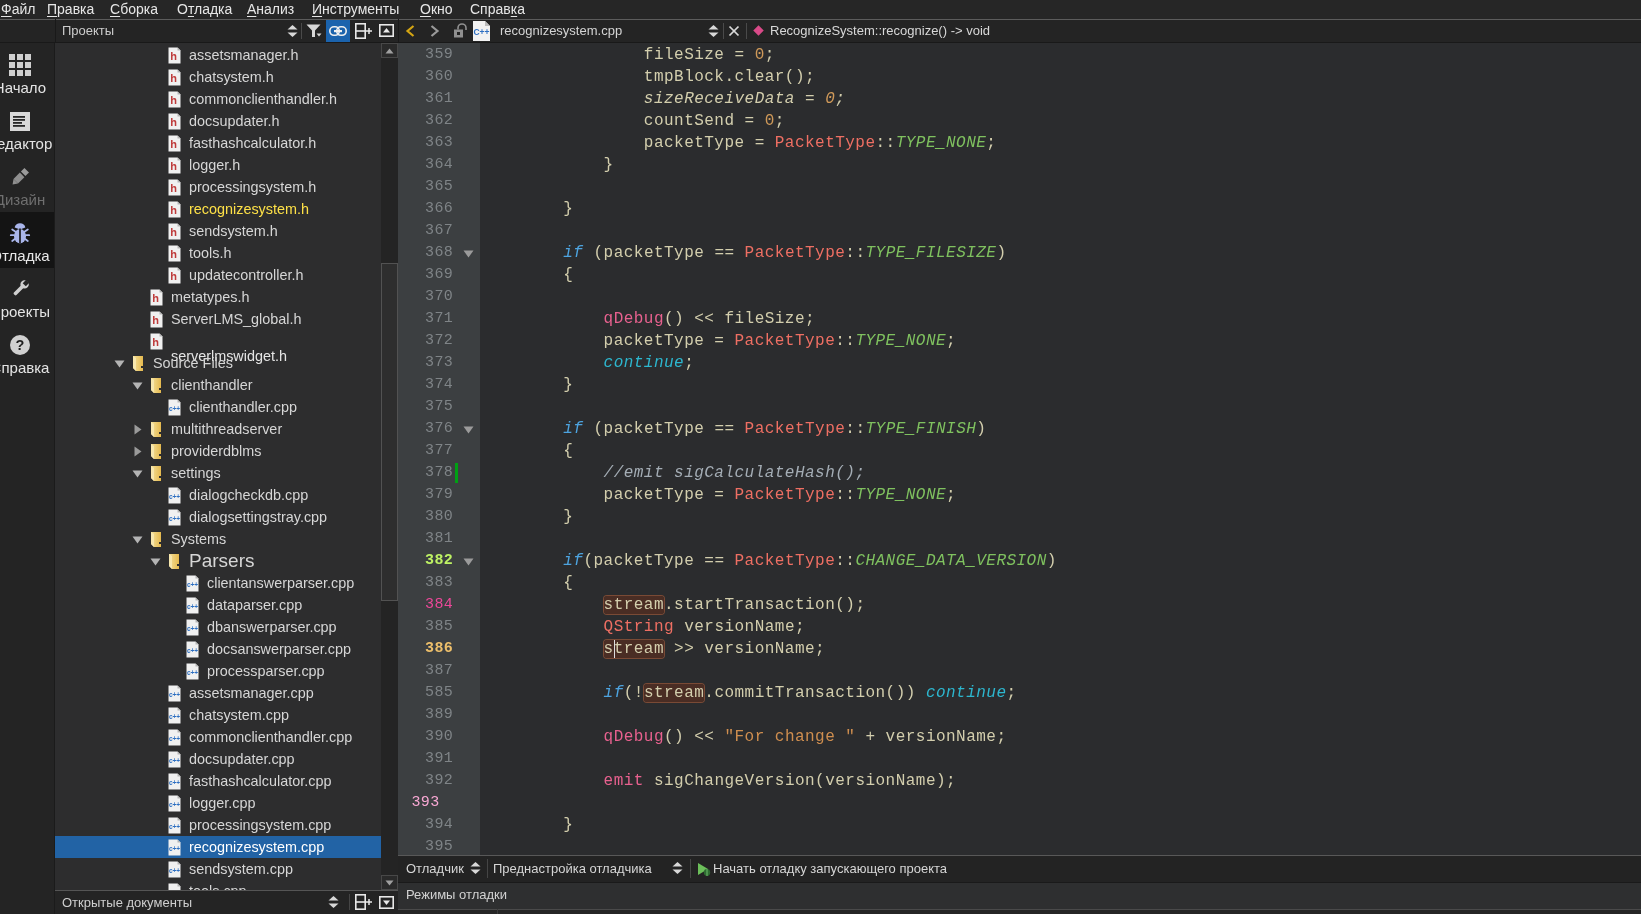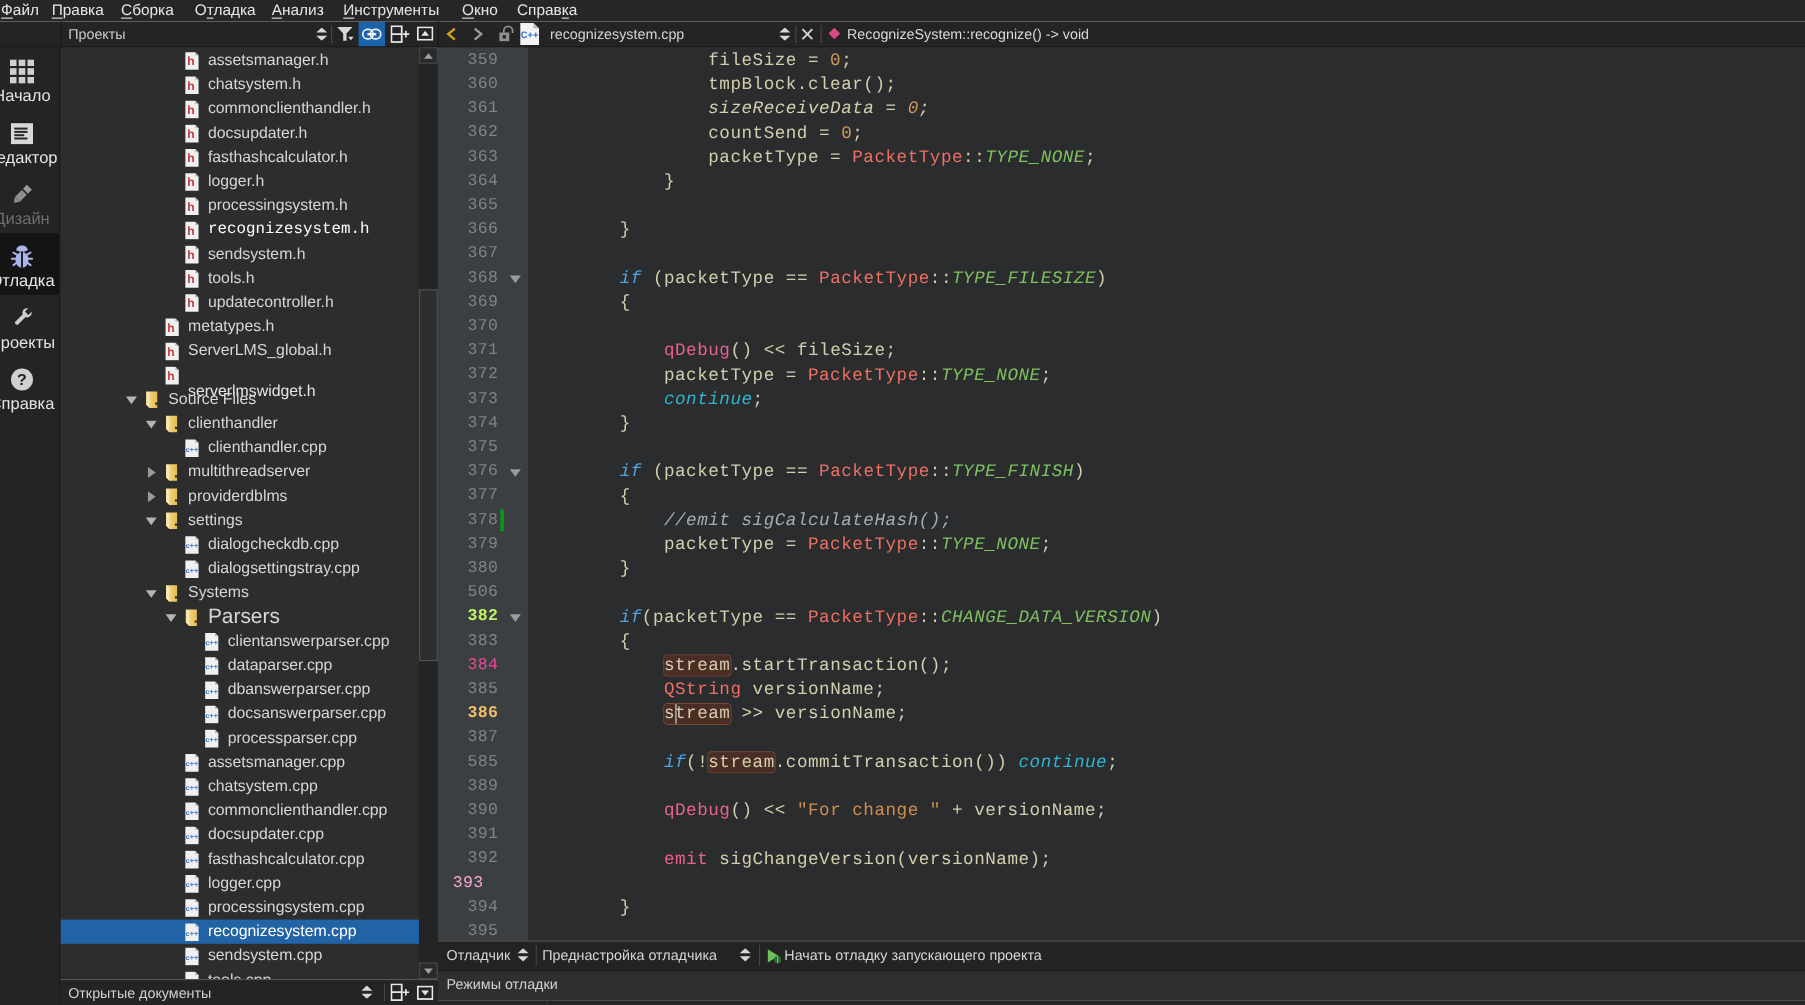--- a/index.html
+++ b/index.html
@@ -198,21 +198,21 @@
         <path d="M0.5 0.5 L9.5 0.5 L12.5 3.5 L12.5 16.5 L0.5 16.5 Z" fill="#f0f0f0"></path>
         <path d="M9.5 0.5 L9.5 3.5 L12.5 3.5 Z" fill="#b5b5b5"></path>
         <text x="5.5" y="12.5" font-family="Liberation Sans" font-size="11" font-weight="bold" fill="#bf3b3b" text-anchor="middle">h</text>
       </svg></div>
     <div style="left:134px;top:133px;height:22px;line-height:22px;font-size:14.4px;color:#d6d6d6;white-space:pre;">processingsystem.h</div>
     <div style="left:113px;top:158px;line-height:0;"><svg width="13" height="17" viewBox="0 0 13 17" style="">
         <path d="M0.5 0.5 L9.5 0.5 L12.5 3.5 L12.5 16.5 L0.5 16.5 Z" fill="#f0f0f0"></path>
         <path d="M9.5 0.5 L9.5 3.5 L12.5 3.5 Z" fill="#b5b5b5"></path>
         <text x="5.5" y="12.5" font-family="Liberation Sans" font-size="11" font-weight="bold" fill="#bf3b3b" text-anchor="middle">h</text>
       </svg></div>
-    <div style="left:134px;top:155px;height:22px;line-height:22px;font-size:14.4px;color:#ffffff;white-space:pre;font-family:Liberation Mono, monospace;">recognizesystem.h</div>
+    <div style="left:134px;top:155px;height:22px;line-height:22px;font-size:14.4px;color:#fde047;white-space:pre;">recognizesystem.h</div>
     <div style="left:113px;top:180px;line-height:0;"><svg width="13" height="17" viewBox="0 0 13 17" style="">
         <path d="M0.5 0.5 L9.5 0.5 L12.5 3.5 L12.5 16.5 L0.5 16.5 Z" fill="#f0f0f0"></path>
         <path d="M9.5 0.5 L9.5 3.5 L12.5 3.5 Z" fill="#b5b5b5"></path>
         <text x="5.5" y="12.5" font-family="Liberation Sans" font-size="11" font-weight="bold" fill="#bf3b3b" text-anchor="middle">h</text>
       </svg></div>
     <div style="left:134px;top:177px;height:22px;line-height:22px;font-size:14.4px;color:#d6d6d6;white-space:pre;">sendsystem.h</div>
     <div style="left:113px;top:202px;line-height:0;"><svg width="13" height="17" viewBox="0 0 13 17" style="">
         <path d="M0.5 0.5 L9.5 0.5 L12.5 3.5 L12.5 16.5 L0.5 16.5 Z" fill="#f0f0f0"></path>
         <path d="M9.5 0.5 L9.5 3.5 L12.5 3.5 Z" fill="#b5b5b5"></path>
         <text x="5.5" y="12.5" font-family="Liberation Sans" font-size="11" font-weight="bold" fill="#bf3b3b" text-anchor="middle">h</text>
@@ -535,21 +535,21 @@
 <div class="code" style="top:418px;"><span class="p">    </span><span class="ki">if</span><span class="p"> (packetType == </span><span class="ty">PacketType</span><span class="p">::</span><span class="en">TYPE_FINISH</span><span class="p">)</span></div>
 <div class="gnum" style="top:440px;color:#7f8487;font-weight:normal;">377</div>
 <div class="code" style="top:440px;"><span class="p">    </span><span class="p">{</span></div>
 <div class="gnum" style="top:462px;color:#7f8487;font-weight:normal;">378</div>
 <div class="" style="left:455px;top:463px;width:2.5px;height:20px;background:#00a013;"></div>
 <div class="code" style="top:462px;"><span class="p">        </span><span class="cm">//emit sigCalculateHash();</span></div>
 <div class="gnum" style="top:484px;color:#7f8487;font-weight:normal;">379</div>
 <div class="code" style="top:484px;"><span class="p">        </span><span class="p">packetType = </span><span class="ty">PacketType</span><span class="p">::</span><span class="en">TYPE_NONE</span><span class="p">;</span></div>
 <div class="gnum" style="top:506px;color:#7f8487;font-weight:normal;">380</div>
 <div class="code" style="top:506px;"><span class="p">    </span><span class="p">}</span></div>
-<div class="gnum" style="top:528px;color:#7f8487;font-weight:normal;">506</div>
+<div class="gnum" style="top:528px;color:#7f8487;font-weight:normal;">381</div>
 <div class="gnum" style="top:550px;color:#bef264;font-weight:bold;">382</div>
 <div style="left:463px;top:558px;line-height:0;"><svg width="11" height="8" viewBox="0 0 11 8" style="">
       <path d="M0.5 0.5 L10.5 0.5 L5.5 7.5 Z" fill="#9b9b9b"></path>
     </svg></div>
 <div class="code" style="top:550px;"><span class="p">    </span><span class="ki">if</span><span class="p">(packetType == </span><span class="ty">PacketType</span><span class="p">::</span><span class="en">CHANGE_DATA_VERSION</span><span class="p">)</span></div>
 <div class="gnum" style="top:572px;color:#7f8487;font-weight:normal;">383</div>
 <div class="code" style="top:572px;"><span class="p">    </span><span class="p">{</span></div>
 <div class="gnum" style="top:594px;color:#ec4899;font-weight:normal;">384</div>
 <div class="code" style="top:594px;"><span class="p">        </span><span class="box">stream</span><span class="p">.startTransaction();</span></div>
 <div class="gnum" style="top:616px;color:#7f8487;font-weight:normal;">385</div>

